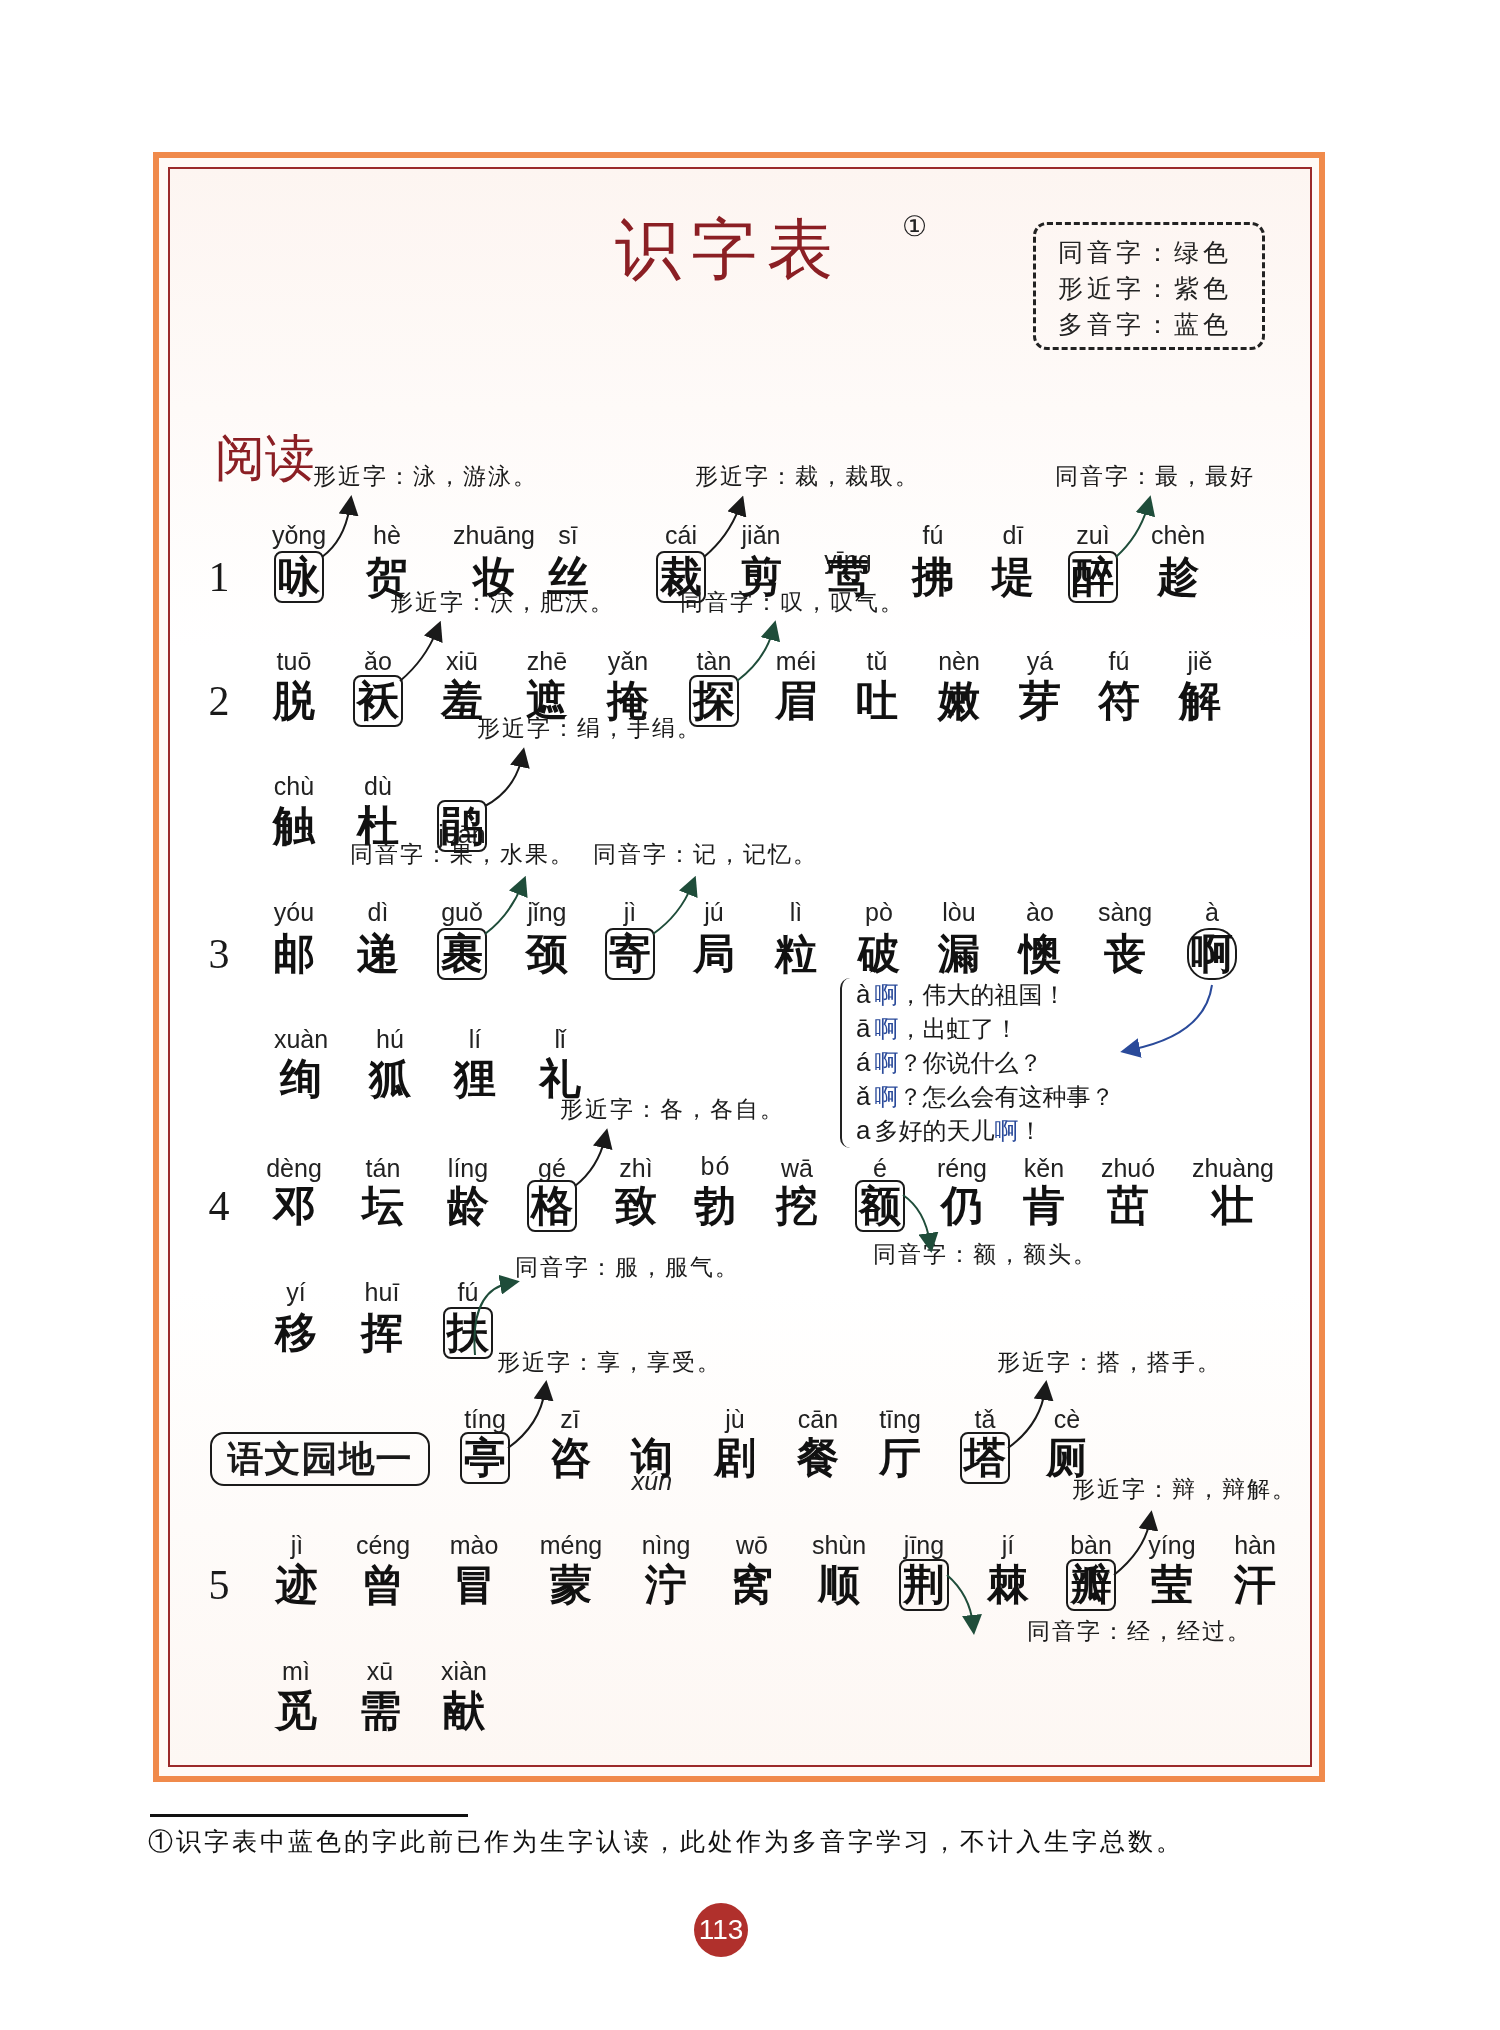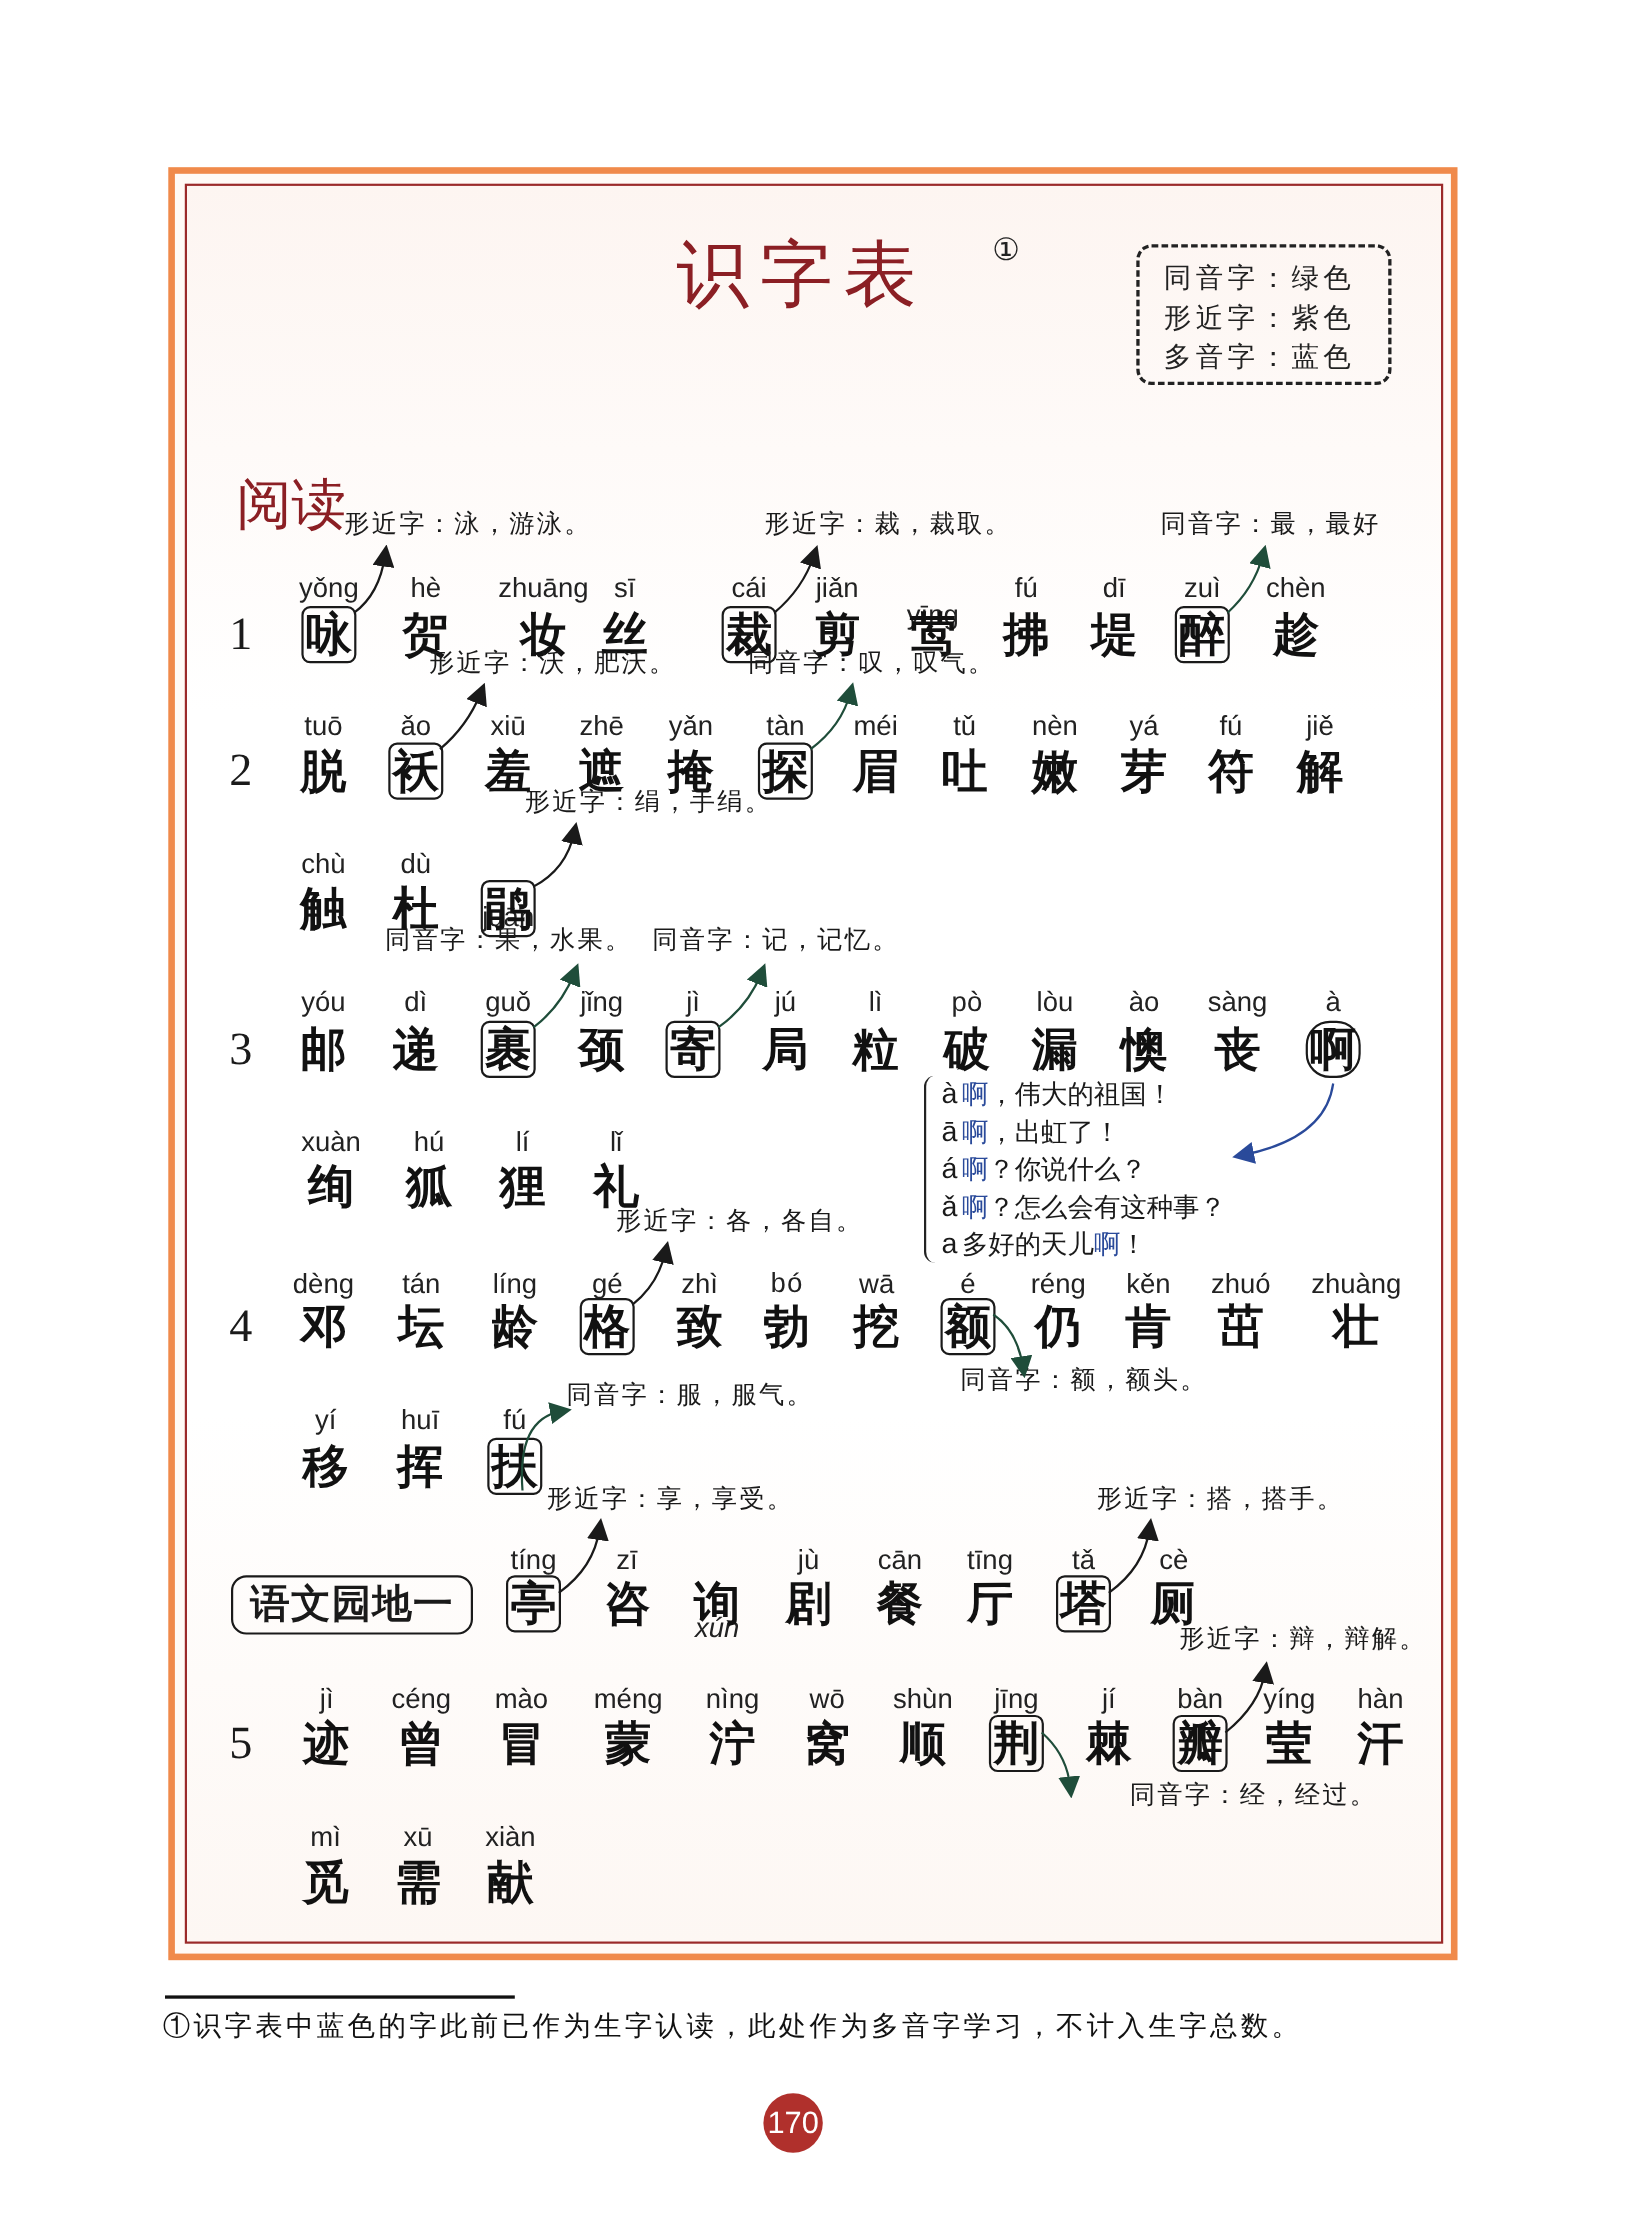--- a/index.html
+++ b/index.html
@@ -276,13 +276,13 @@
     <path d="M475,1355 Q470,1290 510,1283" marker-end="url(#ahg)" stroke="#1f4d3a"></path>
     <path d="M508,1448 Q540,1425 545,1390" marker-end="url(#ah)"></path>
     <path d="M1008,1448 Q1040,1425 1045,1390" marker-end="url(#ah)"></path>
     <path d="M947,1575 Q970,1595 973,1625" marker-end="url(#ahg)" stroke="#1f4d3a"></path>
     <path d="M1114,1575 Q1145,1550 1150,1520" marker-end="url(#ah)"></path>
   </g>
 </svg>
 
 <div class="footline"></div>
 <div class="footnote">①识字表中蓝色的字此前已作为生字认读，此处作为多音字学习，不计入生字总数。</div>
-<div class="pagenum">170</div>
+<div class="pagenum">113</div>
 
 </body></html>

